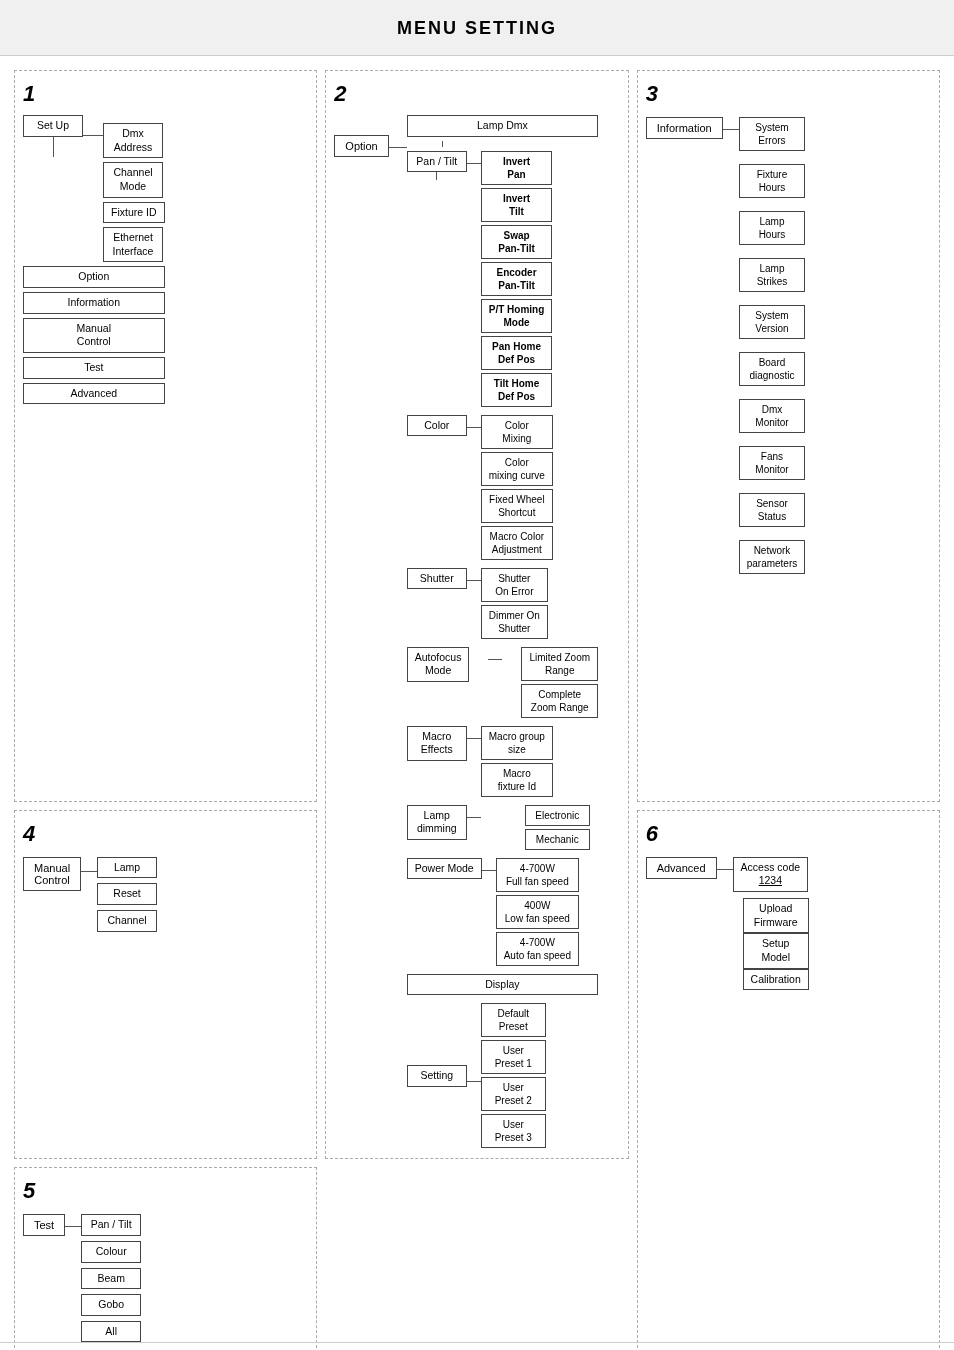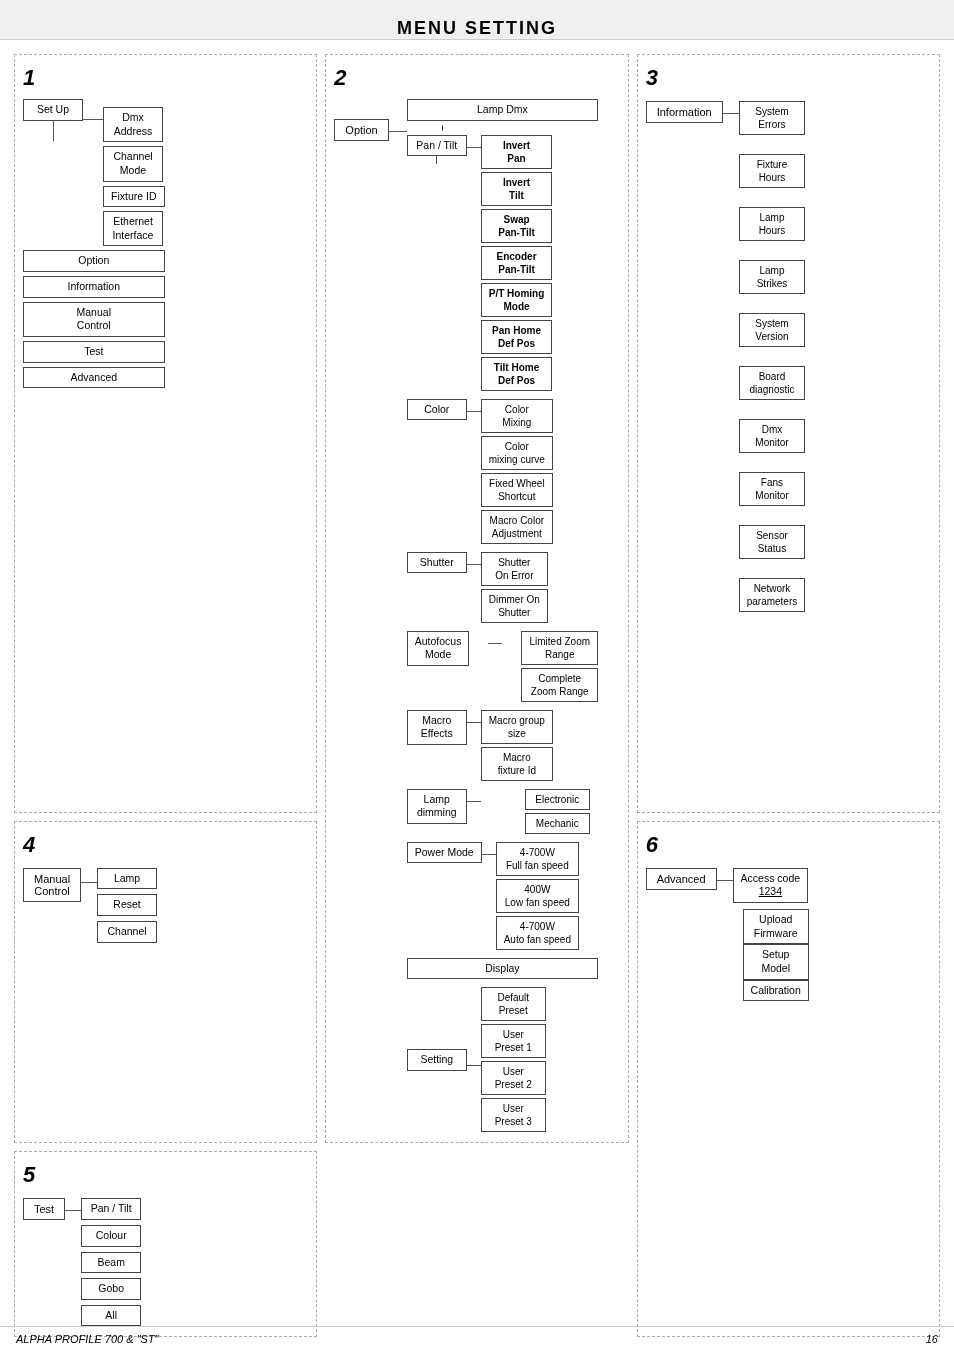--- a/index.html
+++ b/index.html
@@ -5,21 +5,21 @@
     * { box-sizing: border-box; margin: 0; padding: 0; }
     body {
       font-family: Arial, Helvetica, sans-serif;
       background: #fff;
       width: 954px;
       min-height: 1350px;
       position: relative;
     }
     .page-header {
       text-align: center;
-      padding: 18px 0 0 0;
+      padding: 18px 0 16px 0;
       border-bottom: 1px solid #ccc;
       background: #f0f0f0;
     }
     .page-header h1 {
       font-size: 18px;
       font-weight: bold;
       letter-spacing: 2px;
     }
     .main-content {
       display: grid;
@@ -264,21 +264,21 @@
         </div>
       </div>
     </div>
   </div>
 
   <div class="section section-3">
     <div class="section-num"><em>3</em></div>
     <div style="display:flex; flex-direction:row; align-items:flex-start; gap:0; margin-top:10px;">
       <div class="root-node">Information</div>
       <div style="width:16px; height:1px; background:#555; margin-top:12px; flex-shrink:0;"></div>
-      <div style="display:flex; flex-direction:column; gap:19px;">
+      <div style="display:flex; flex-direction:column; gap:13px;">
         <div class="grandchild-node">System<br>Errors</div>
         <div class="grandchild-node">Fixture<br>Hours</div>
         <div class="grandchild-node">Lamp<br>Hours</div>
         <div class="grandchild-node">Lamp<br>Strikes</div>
         <div class="grandchild-node">System<br>Version</div>
         <div class="grandchild-node">Board<br>diagnostic</div>
         <div class="grandchild-node">Dmx<br>Monitor</div>
         <div class="grandchild-node">Fans<br>Monitor</div>
         <div class="grandchild-node">Sensor<br>Status</div>
         <div class="grandchild-node">Network<br>parameters</div>

